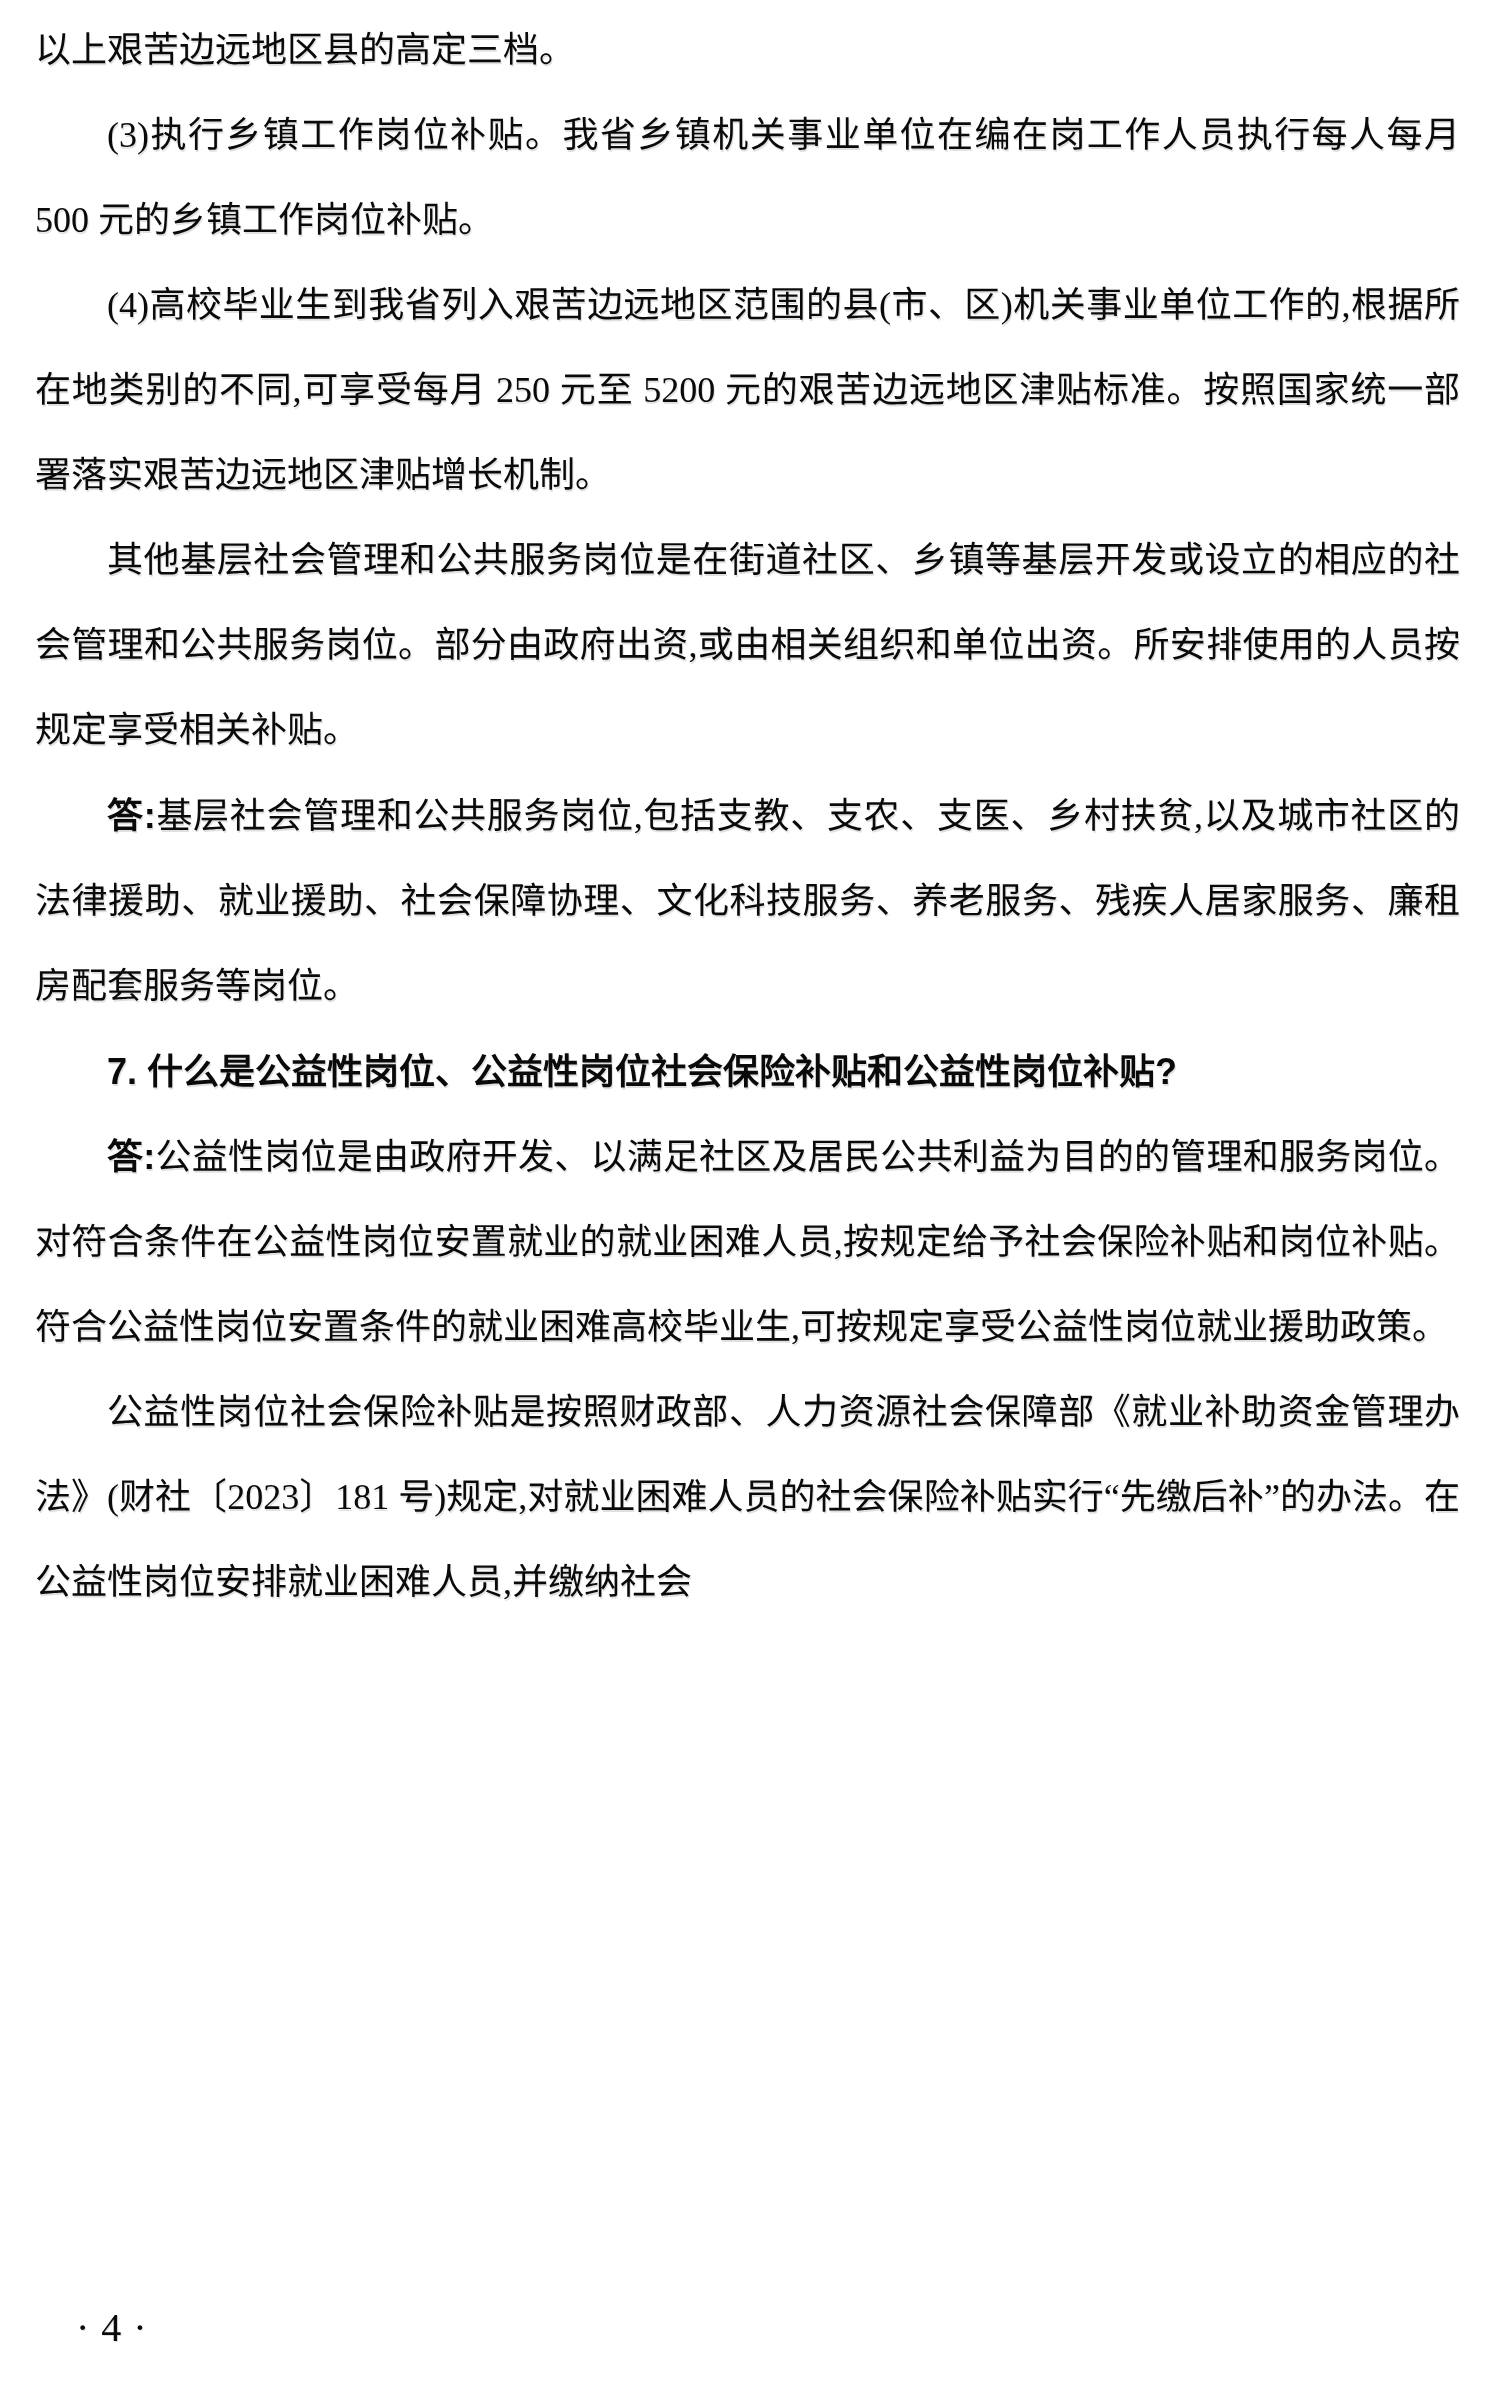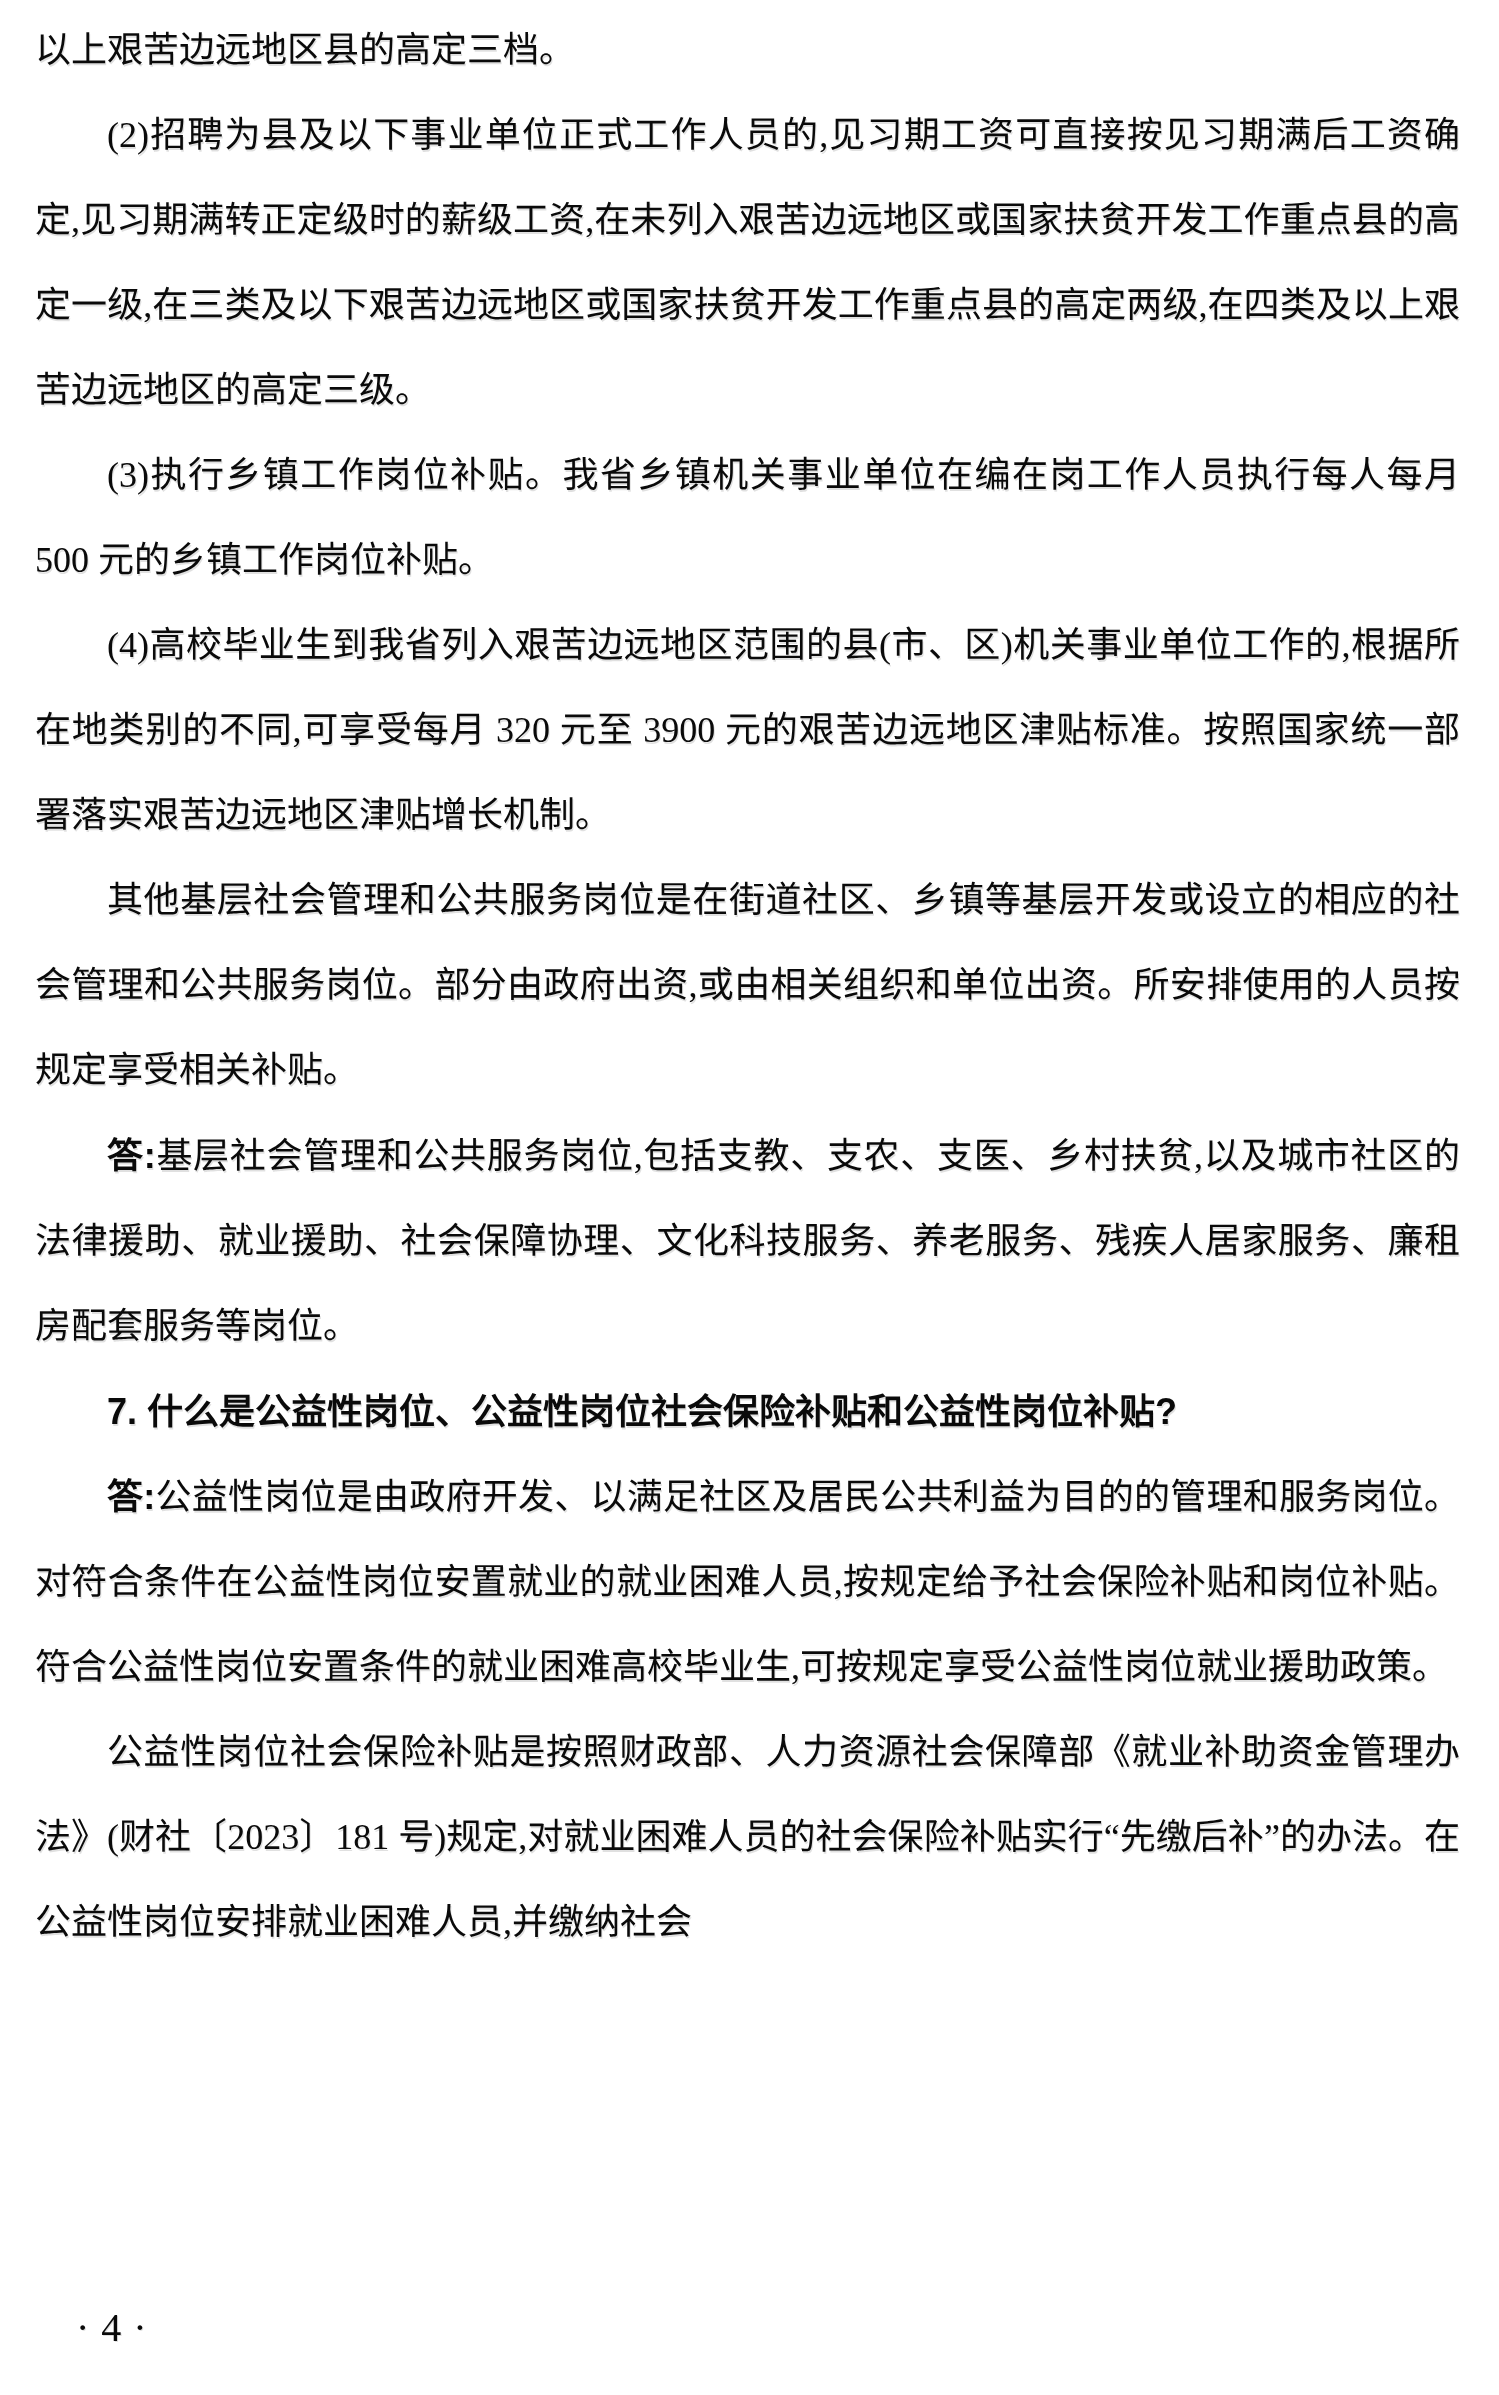--- a/index.html
+++ b/index.html
@@ -54,23 +54,22 @@
     color: #0a0a0a;
     text-shadow: 1px 1px 0 rgba(0,0,0,0.12);
   }
 </style>
 </head>
 <body>
 
 <div class="page">
   <div class="text-block">
     <p class="noindent">以上艰苦边远地区县的高定三档。</p>
-    <p>(2)招聘为县及以下事业单位正式工作人员的,见习期工资可直接按见习期满后工资确定,见习期满转正定级时的薪级工资,在未列入艰苦边远地区或国家扶贫开发工作重点县的高定一级,在三类及以下艰苦边远地区或国家扶贫开发工作重点县的高定两级,在四类及以上艰苦边远地区的高定三级。</p>
     <p>(3)执行乡镇工作岗位补贴。我省乡镇机关事业单位在编在岗工作人员执行每人每月 500 元的乡镇工作岗位补贴。</p>
-    <p>(4)高校毕业生到我省列入艰苦边远地区范围的县(市、区)机关事业单位工作的,根据所在地类别的不同,可享受每月 320 元至 3900 元的艰苦边远地区津贴标准。按照国家统一部署落实艰苦边远地区津贴增长机制。</p>
+    <p>(4)高校毕业生到我省列入艰苦边远地区范围的县(市、区)机关事业单位工作的,根据所在地类别的不同,可享受每月 250 元至 5200 元的艰苦边远地区津贴标准。按照国家统一部署落实艰苦边远地区津贴增长机制。</p>
     <p>其他基层社会管理和公共服务岗位是在街道社区、乡镇等基层开发或设立的相应的社会管理和公共服务岗位。部分由政府出资,或由相关组织和单位出资。所安排使用的人员按规定享受相关补贴。</p>
     <p><span class="ans-label">答:</span><span>基层社会管理和公共服务岗位,包括支教、支农、支医、乡村扶贫,以及城市社区的法律援助、就业援助、社会保障协理、文化科技服务、养老服务、残疾人居家服务、廉租房配套服务等岗位。</span></p>
     <p class="heading">7. 什么是公益性岗位、公益性岗位社会保险补贴和公益性岗位补贴?</p>
     <p><span class="ans-label">答:</span><span>公益性岗位是由政府开发、以满足社区及居民公共利益为目的的管理和服务岗位。对符合条件在公益性岗位安置就业的就业困难人员,按规定给予社会保险补贴和岗位补贴。符合公益性岗位安置条件的就业困难高校毕业生,可按规定享受公益性岗位就业援助政策。</span></p>
     <p>公益性岗位社会保险补贴是按照财政部、人力资源社会保障部《就业补助资金管理办法》(财社〔2023〕181 号)规定,对就业困难人员的社会保险补贴实行“先缴后补”的办法。在公益性岗位安排就业困难人员,并缴纳社会</p>
   </div>
 
   <div class="page-number">·4·</div>
 </div>
 

